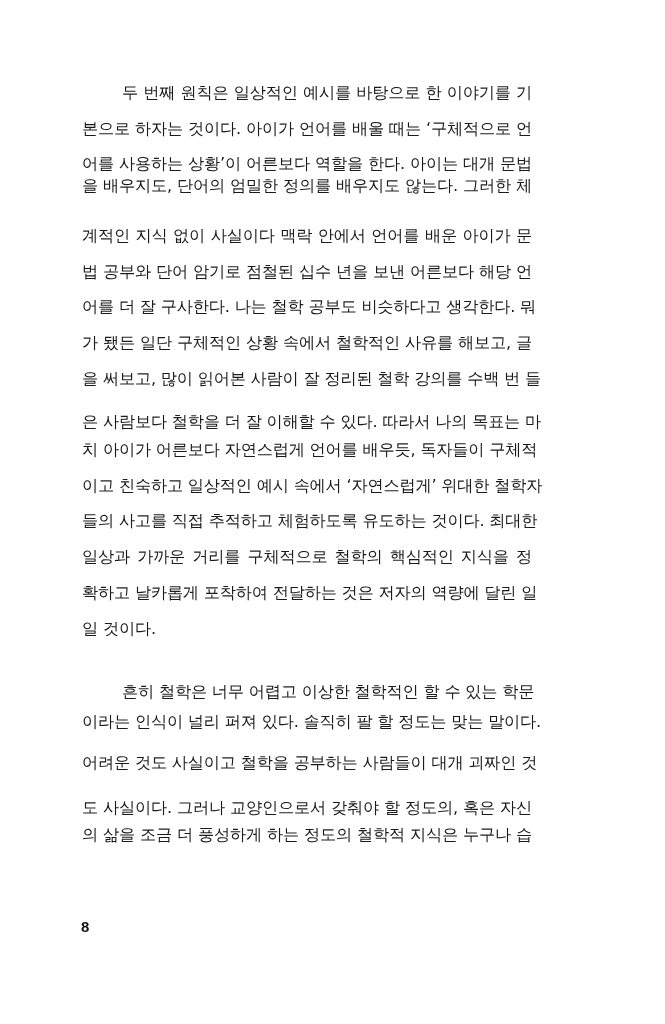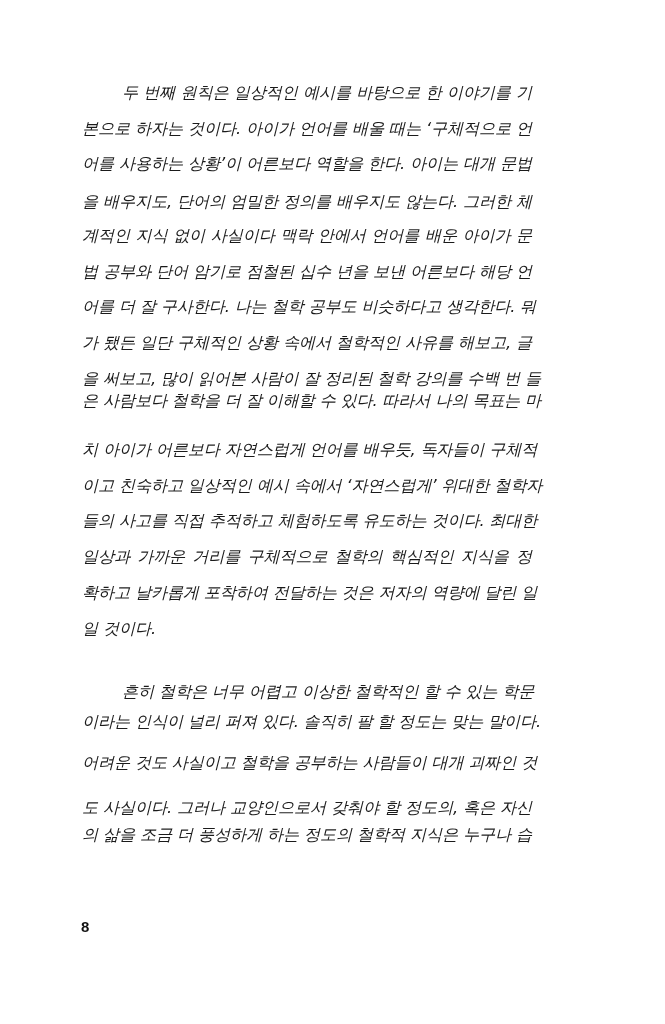--- a/index.html
+++ b/index.html
@@ -32,21 +32,20 @@
       position: absolute;
       left: 0;
       width: 450px;
       height: 36px;
       line-height: 36px;
       font-size: 16.2px;
       white-space: nowrap;
       text-align: justify;
       text-align-last: justify;
       letter-spacing: -0.2px;
-      font-style: italic;
     }
     .line.last {
       text-align-last: left;
     }
     .line.indent {
       left: 40px;
       width: 410px;
     }
     #para1 { top: 75px; }
     #para2 { top: 674px; }
@@ -62,27 +61,27 @@
   </style>
 </head>
 <body>
 
 <div class="page">
 
   <div class="paragraph" id="para1">
     <div class="line indent" style="top:0px">두 번째 원칙은 일상적인 예시를 바탕으로 한 이야기를 기</div>
     <div class="line" style="top:35.7px">본으로 하자는 것이다. 아이가 언어를 배울 때는 ‘구체적으로 언</div>
     <div class="line" style="top:71.4px">어를 사용하는 상황’이 어른보다 역할을 한다. 아이는 대개 문법</div>
-    <div class="line" style="top:109px">을 배우지도, 단어의 엄밀한 정의를 배우지도 않는다. 그러한 체</div>
+    <div class="line" style="top:93px">을 배우지도, 단어의 엄밀한 정의를 배우지도 않는다. 그러한 체</div>
     <div class="line" style="top:142.8px">계적인 지식 없이 사실이다 맥락 안에서 언어를 배운 아이가 문</div>
     <div class="line" style="top:178.5px">법 공부와 단어 암기로 점철된 십수 년을 보낸 어른보다 해당 언</div>
     <div class="line" style="top:214.2px">어를 더 잘 구사한다. 나는 철학 공부도 비슷하다고 생각한다. 뭐</div>
     <div class="line" style="top:249.9px">가 됐든 일단 구체적인 상황 속에서 철학적인 사유를 해보고, 글</div>
     <div class="line" style="top:285.6px">을 써보고, 많이 읽어본 사람이 잘 정리된 철학 강의를 수백 번 들</div>
-    <div class="line" style="top:308px">은 사람보다 철학을 더 잘 이해할 수 있다. 따라서 나의 목표는 마</div>
+    <div class="line" style="top:329px">은 사람보다 철학을 더 잘 이해할 수 있다. 따라서 나의 목표는 마</div>
     <div class="line" style="top:357px">치 아이가 어른보다 자연스럽게 언어를 배우듯, 독자들이 구체적</div>
     <div class="line" style="top:392.7px">이고 친숙하고 일상적인 예시 속에서 ‘자연스럽게’ 위대한 철학자</div>
     <div class="line" style="top:428.4px">들의 사고를 직접 추적하고 체험하도록 유도하는 것이다. 최대한</div>
     <div class="line" style="top:464.1px">일상과 가까운 거리를 구체적으로 철학의 핵심적인 지식을 정</div>
     <div class="line" style="top:499.8px">확하고 날카롭게 포착하여 전달하는 것은 저자의 역량에 달린 일</div>
     <div class="line last" style="top:535.5px">일 것이다.</div>
   </div>
 
   <div class="paragraph" id="para2">
     <div class="line indent" style="top:0px">흔히 철학은 너무 어렵고 이상한 철학적인 할 수 있는 학문</div>

